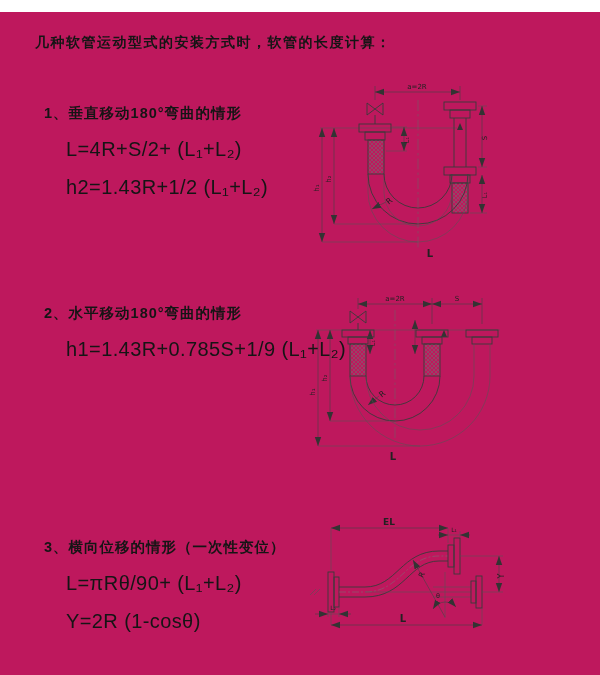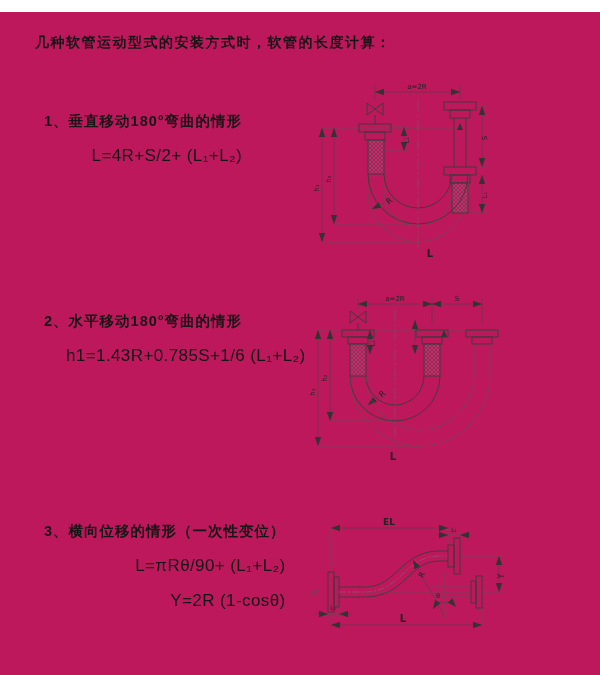--- a/index.html
+++ b/index.html
@@ -12,50 +12,50 @@
     background:linear-gradient(to bottom,rgba(0,0,0,0),rgba(0,0,0,0.10));
     pointer-events:none;
   }
   .title{
     position:absolute;left:35px;top:22px;font-size:14px;font-weight:bold;
     letter-spacing:1.5px;white-space:nowrap;
   }
   .section{position:absolute;left:44px;}
   .heading{font-size:14.5px;font-weight:bold;letter-spacing:1px;white-space:nowrap;}
   .formula{
-    font-size:17px;margin:15px 0 0 22px;letter-spacing:0.4px;white-space:nowrap;
+    font-size:20px;margin:15px 0 0 22px;letter-spacing:0.4px;white-space:nowrap;
     font-weight:500;
-    text-align:right;
-  }
-  .sec1{top:100px;}
-  .sec2{top:300px;}
-  .sec3{top:510px;}
+  }
+  .sec1{top:92px;}
+  .sec2{top:292px;}
+  .sec3{top:526px;}
   svg.diag{position:absolute;}
   svg.diag text{font-family:"DejaVu Sans",sans-serif;fill:#222;}
   .obj{stroke:#3a3a3a;stroke-width:0.9;fill:none;}
   .thin{stroke:#555;stroke-width:0.55;fill:none;}
   .dim{stroke:#444;stroke-width:0.6;fill:none;}
   .dash{stroke:#666;stroke-width:0.5;fill:none;stroke-dasharray:11 3 2.5 3;}
   .hdash{stroke:#777;stroke-width:0.5;fill:none;stroke-dasharray:7 2 2 2;}
 </style>
 </head>
 <body>
 
 <div class="page">
 
   <div class="title">几种软管运动型式的安装方式时，软管的长度计算：</div>
 
   <div class="section sec1">
     <div class="heading">1、垂直移动180°弯曲的情形</div>
     <div class="formula">L=4R+S/2+ (L₁+L₂)</div>
+    <div class="formula">h2=1.43R+1/2 (L₁+L₂)</div>
   </div>
 
   <div class="section sec2">
     <div class="heading">2、水平移动180°弯曲的情形</div>
-    <div class="formula">h1=1.43R+0.785S+1/6 (L₁+L₂)</div>
+    <div class="formula">h1=1.43R+0.785S+1/9 (L₁+L₂)</div>
   </div>
 
   <div class="section sec3">
     <div class="heading">3、横向位移的情形（一次性变位）</div>
     <div class="formula">L=πRθ/90+ (L₁+L₂)</div>
     <div class="formula">Y=2R (1-cosθ)</div>
   </div>
 
   <svg class="diag" style="left:312px;top:64px" width="280" height="192" viewBox="0 0 280 192">
     <defs>

